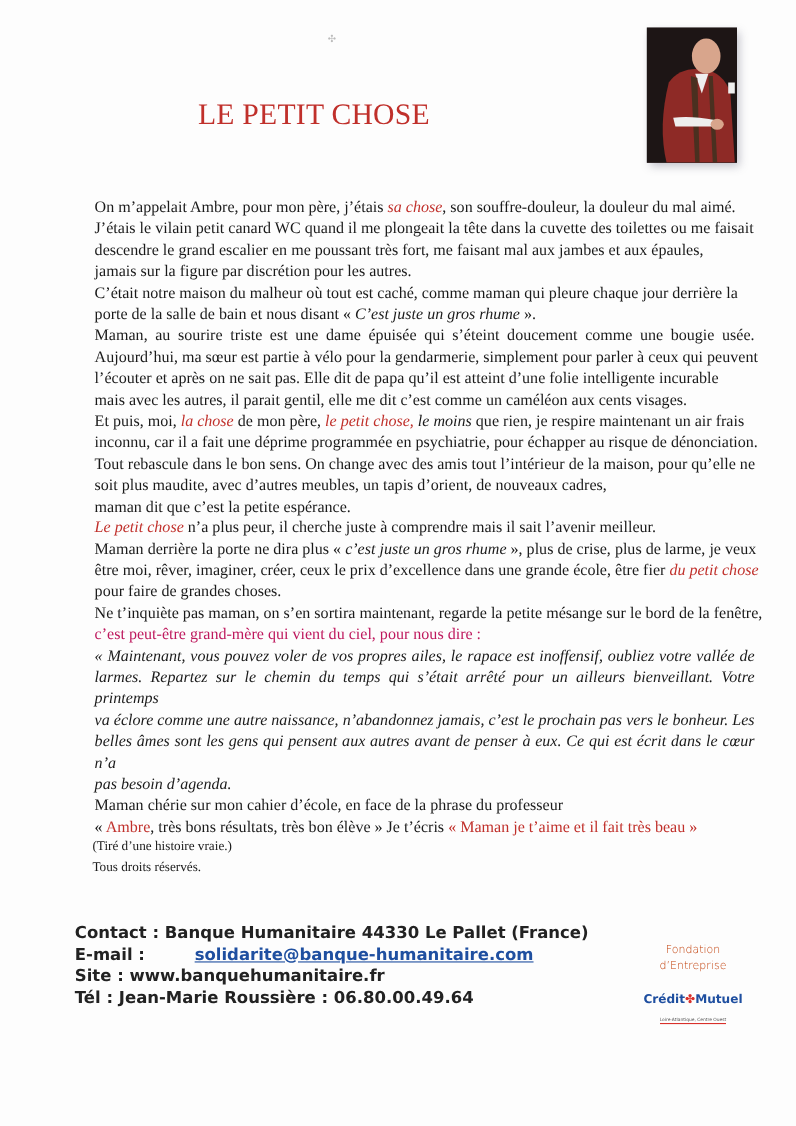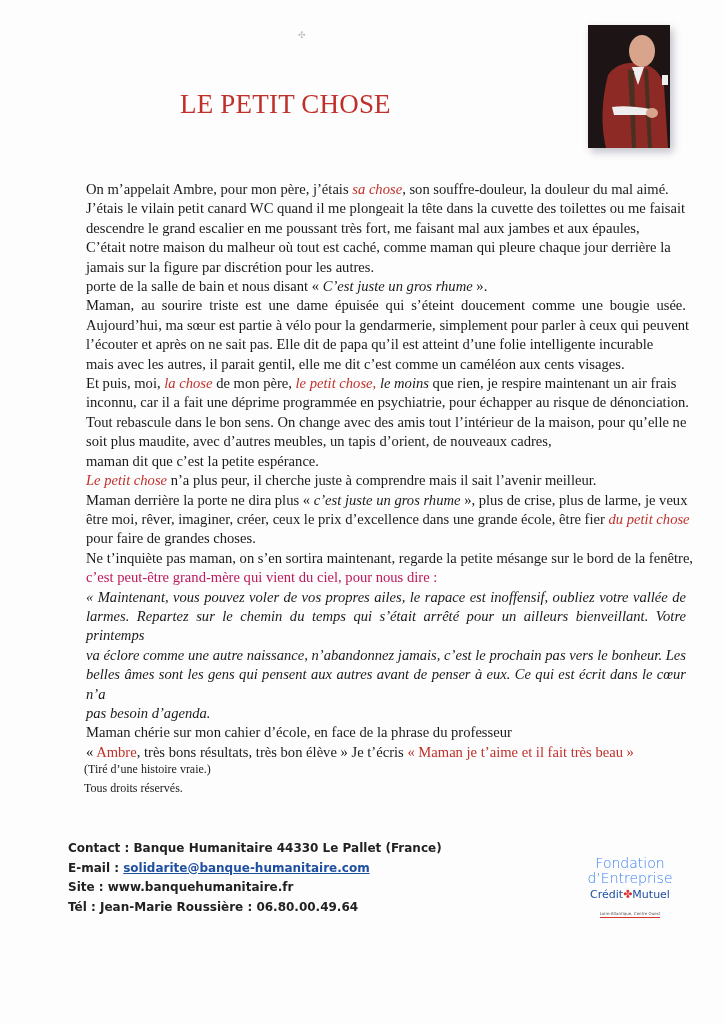--- a/index.html
+++ b/index.html
@@ -11,25 +11,25 @@
            box-shadow:3px 4px 8px rgba(120,120,140,0.45); overflow:hidden; }
   .photo svg { display:block; }
   .body { position:absolute; left:64px; top:180px; width:600px; font-size:14.6px; line-height:19.4px;margin-left:22px; }
   .line { white-space:nowrap; display:block; }
   .just { text-align:justify; text-align-last:justify; white-space:normal; }
   .red { color:#c0302b; }
   .blue { color:#be185d; }
   .it { font-style:italic; }
   .sig { position:absolute; left:84px; top:760px; font-size:12px; line-height:19.4px; }
   .contact { position:absolute; left:68px; top:839px; font-family:"DejaVu Sans","Liberation Sans",sans-serif;
-             font-weight:bold; font-size:12px; line-height:19.5px; color:#222; }
-  .contact a { color:#1f4fa0; text-decoration:underline; }
+             font-weight:bold; font-size:15px; line-height:19.5px; color:#222; }
+  .contact a { color:#1f4fa0; text-decoration:underline;margin-left:40px; }
   .logo { position:absolute; left:580px; top:856px; width:100px; text-align:center; }
-  .logo .f1 { font-family:"DejaVu Sans",sans-serif; font-size:14px; color:#3b82f6; line-height:15px; font-weight:200; }
-  .logo .cm { font-family:"DejaVu Sans",sans-serif; font-size:11px; font-weight:normal; color:#1f4fa0; margin-top:2px; }
+  .logo .f1 { font-family:"DejaVu Sans",sans-serif; font-size:10px; color:#c2410c; line-height:15px; font-weight:200; }
+  .logo .cm { font-family:"DejaVu Sans",sans-serif; font-size:11px; font-weight:bold; color:#1f4fa0; margin-top:16px; }
   .logo .cm .star { color:#d9302b; }
   .logo .sub { font-family:"DejaVu Sans",sans-serif; font-size:4px; color:#555; border-bottom:1px solid #d9302b; display:inline-block; padding-bottom:1px; }
   .dot { position:absolute; left:298px; top:30px; font-size:9px; color:#bbb; }
 </style>
 </head>
 <body>
 
 <div class="dot">✣</div>
 
 <h1 class="title">LE PETIT CHOSE</h1>
@@ -45,22 +45,22 @@
     <path d="M24 82 Q40 80 62 84 L62 90 Q40 90 26 90Z" fill="#eee"></path>
     <ellipse cx="64" cy="88" rx="6" ry="5" fill="#d8a58c"></ellipse>
     <rect x="74" y="50" width="6" height="10" fill="#eee"></rect>
   </svg>
 </div>
 
 <div class="body" id="body">
     <span class="line"><span>On m’appelait Ambre, pour mon père, j’étais </span><span class="red it">sa chose</span><span>, son souffre-douleur, la douleur du mal aimé.</span></span>
     <span class="line"><span>J’étais le vilain petit canard WC quand il me plongeait la tête dans la cuvette des toilettes ou me faisait</span></span>
     <span class="line"><span>descendre le grand escalier en me poussant très fort, me faisant mal aux jambes et aux épaules,</span></span>
+    <span class="line"><span> jamais sur la figure par discrétion pour les autres.</span></span>
     <span class="line"><span>C’était notre maison du malheur où tout est caché, comme maman qui pleure chaque jour derrière la</span></span>
-    <span class="line"><span> jamais sur la figure par discrétion pour les autres.</span></span>
     <span class="line"><span>porte de la salle de bain et nous disant « </span><span class="it">C’est juste un gros rhume</span><span> ».</span></span>
     <span class="line just"><span>Maman, au sourire triste est une dame épuisée qui s’éteint doucement comme une bougie usée.</span></span>
     <span class="line"><span>Aujourd’hui, ma sœur est partie à vélo pour la gendarmerie, simplement pour parler à ceux qui peuvent</span></span>
     <span class="line"><span>l’écouter et après on ne sait pas. Elle dit de papa qu’il est atteint d’une folie intelligente incurable</span></span>
     <span class="line"><span>mais avec les autres, il parait gentil, elle me dit c’est comme un caméléon aux cents visages.</span></span>
     <span class="line"><span>Et puis, moi, </span><span class="red it">la chose</span><span> de mon père, </span><span class="red it">le petit chose,</span><span> </span><span class="it">le moins</span><span> que rien, je respire maintenant un air frais</span></span>
     <span class="line"><span>inconnu, car il a fait une déprime programmée en psychiatrie, pour échapper au risque de dénonciation.</span></span>
     <span class="line"><span>Tout rebascule dans le bon sens. On change avec des amis tout l’intérieur de la maison, pour qu’elle ne</span></span>
     <span class="line"><span>soit plus maudite, avec d’autres meubles, un tapis d’orient, de nouveaux cadres,</span></span>
     <span class="line"><span>maman dit que c’est la petite espérance.</span></span>

